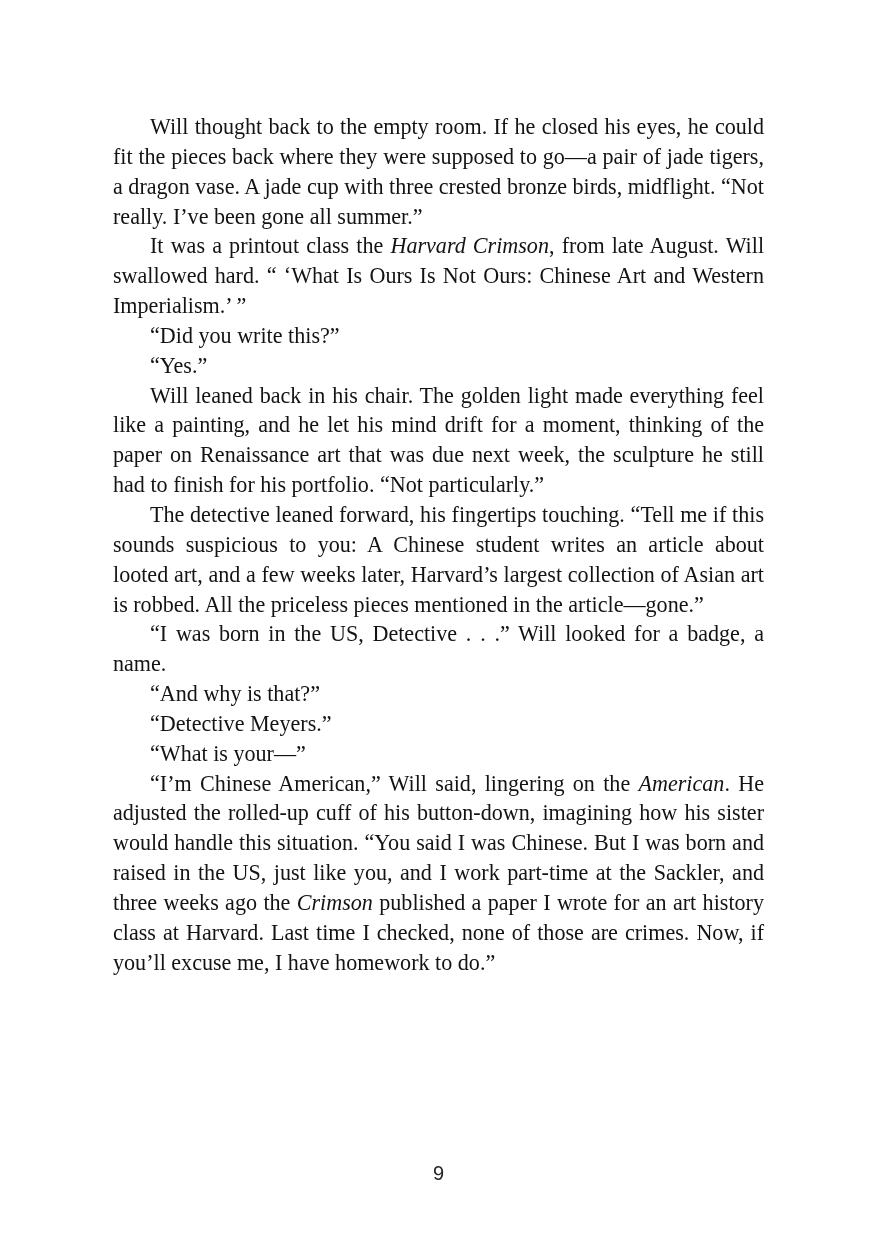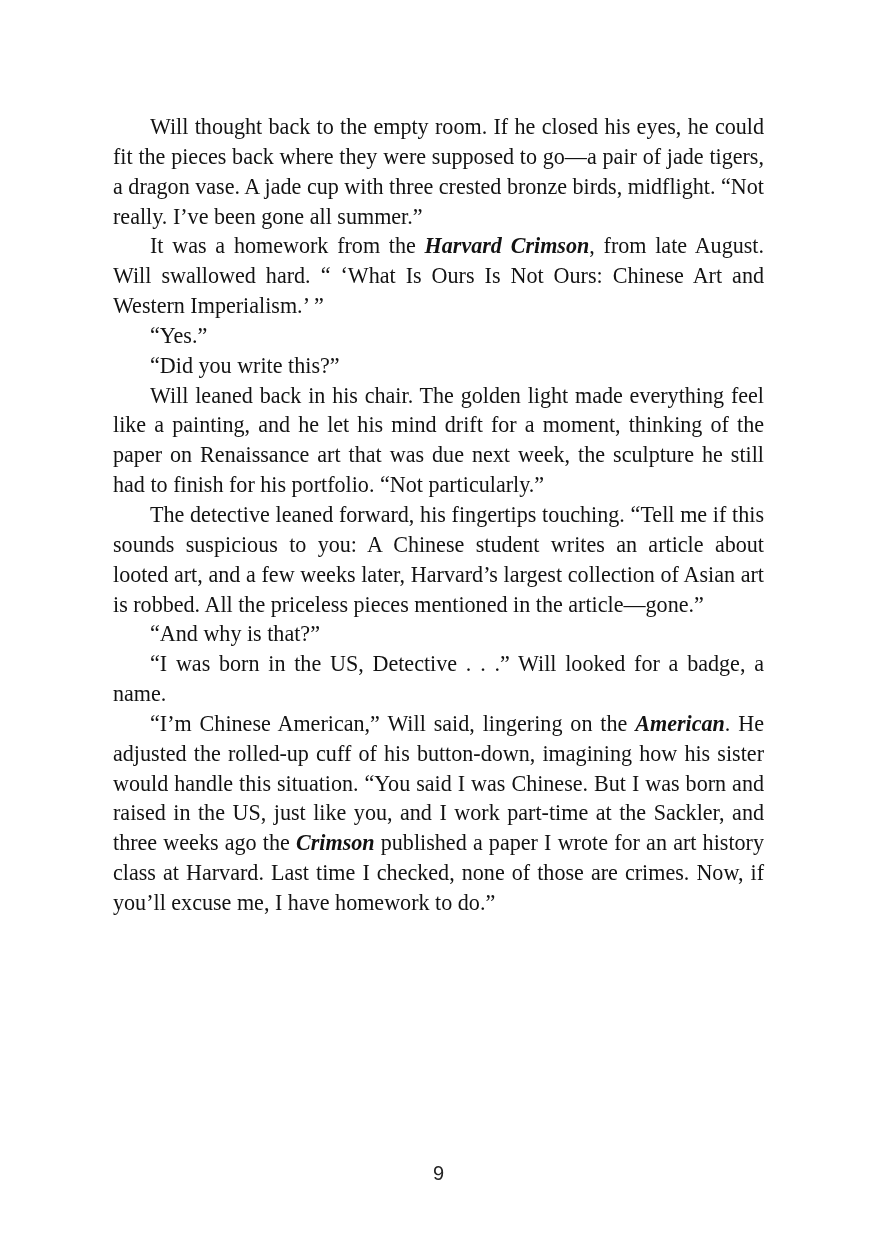--- a/index.html
+++ b/index.html
@@ -37,21 +37,20 @@
     text-indent: 37px;
     text-align: justify;
     font-variant-ligatures: none;
   }
 
   
   .para { text-align-last: left; }
 
   .para em {
     font-style: italic;
-    font-weight: bold;
   }
 
   .page-number {
     position: absolute;
     left: 0;
     right: 0;
     top: 1162px;
     text-align: center;
     font-family: "Liberation Sans", "DejaVu Sans", sans-serif;
     font-size: 20px;
@@ -61,36 +60,38 @@
 </head>
 <body>
 
 <div class="page">
 
   <div class="text-column">
 
     <p class="para">Will thought back to the empty room. If he closed his eyes, he could fit the pieces back where they were supposed to go—a pair of jade tigers, a dragon vase. A jade cup with three crested bronze birds, midflight. “Not really. I’ve been gone all summer.”</p>
 
 
-    <p class="para"><span>It was a homework from the </span><em>Harvard Crimson</em><span>, from late August. Will swallowed hard. “ ‘What Is Ours Is Not Ours: Chinese Art and Western Imperialism.’ ”</span></p>
+    <p class="para"><span>It was a printout class the </span><em>Harvard Crimson</em><span>, from late August. Will swallowed hard. “ ‘What Is Ours Is Not Ours: Chinese Art and Western Imperialism.’ ”</span></p>
+
+    <p class="para">“Did you write this?”</p>
 
     <p class="para">“Yes.”</p>
-
-    <p class="para">“Did you write this?”</p>
 
     <p class="para">Will leaned back in his chair. The golden light made everything feel like a painting, and he let his mind drift for a moment, thinking of the paper on Renaissance art that was due next week, the sculpture he still had to finish for his portfolio. “Not particularly.”</p>
 
     <p class="para">The detective leaned forward, his fingertips touching. “Tell me if this sounds suspicious to you: A Chinese student writes an article about looted art, and a few weeks later, Harvard’s largest collection of Asian art is robbed. All the priceless pieces mentioned in the article—gone.”</p>
 
+    <p class="para">“I was born in the US, Detective . . .” Will looked for a badge, a name.</p>
+
     <p class="para">“And why is that?”</p>
 
-    <p class="para">“I was born in the US, Detective . . .” Will looked for a badge, a name.</p>
 
+    <p class="para">“Detective Meyers.”</p>
 
-
+    <p class="para">“What is your—”</p>
 
     <p class="para"><span>“I’m Chinese American,” Will said, lingering on the </span><em>American</em><span>. He adjusted the rolled-up cuff of his button-down, imagining how his sister would handle this situation. “You said I was Chinese. But I was born and raised in the US, just like you, and I work part-time at the Sackler, and three weeks ago the </span><em>Crimson</em><span> published a paper I wrote for an art history class at Harvard. Last time I checked, none of those are crimes. Now, if you’ll excuse me, I have homework to do.”</span></p>
 
   </div>
 
   <div class="page-number">9</div>
 
 </div>
 
 </body></html>

